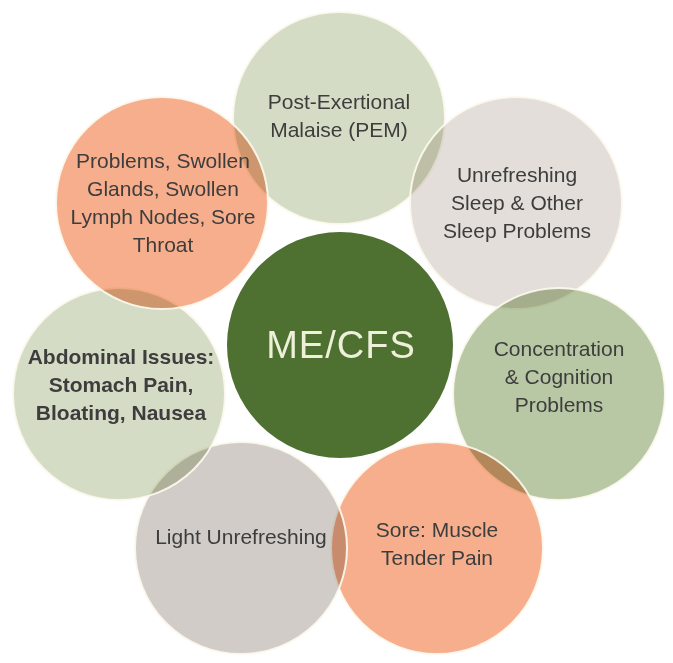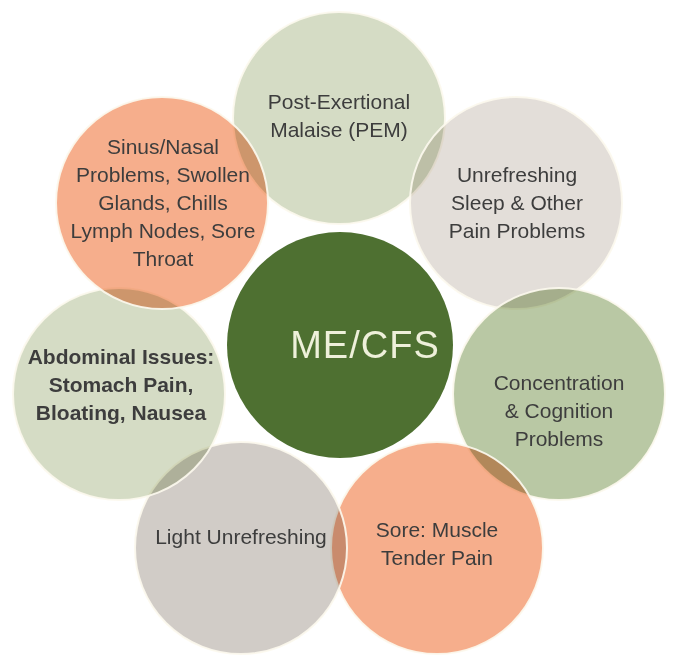--- a/index.html
+++ b/index.html
@@ -83,24 +83,24 @@
   </svg>
 
   <div class="label" style="left:339px; top:116px;">
     <div>Post-Exertional</div>
     <div>Malaise (PEM)</div>
   </div>
 
   <div class="label" style="left:517px; top:203px;">
     <div>Unrefreshing</div>
     <div>Sleep &amp; Other</div>
-    <div>Pain Problems</div>
+    <div>Sleep Problems</div>
   </div>
 
-  <div class="label" style="left:559px; top:411px;">
+  <div class="label" style="left:559px; top:377px;">
     <div>Concentration</div>
     <div>&amp; Cognition</div>
     <div>Problems</div>
   </div>
 
   <div class="label" style="left:437px; top:544px;">
     <div>Sore: Muscle</div>
     <div>Tender Pain</div>
   </div>
 
@@ -108,22 +108,21 @@
     <div>Light Unrefreshing</div>
   </div>
 
   <div class="label" style="left:121px; top:385px;font-weight:bold;">
     <div>Abdominal Issues:</div>
     <div>Stomach Pain,</div>
     <div>Bloating, Nausea</div>
   </div>
 
   <div class="label" style="left:163px; top:203px;">
-    <div>Sinus/Nasal</div>
     <div>Problems, Swollen</div>
-    <div>Glands, Chills</div>
+    <div>Glands, Swollen</div>
     <div>Lymph Nodes, Sore</div>
     <div>Throat</div>
   </div>
 
-  <div class="label-center" style="left:341px; top:345px;margin-left:24px;">ME/CFS</div>
+  <div class="label-center" style="left:341px; top:345px;">ME/CFS</div>
 
 </div>
 
 </body></html>

